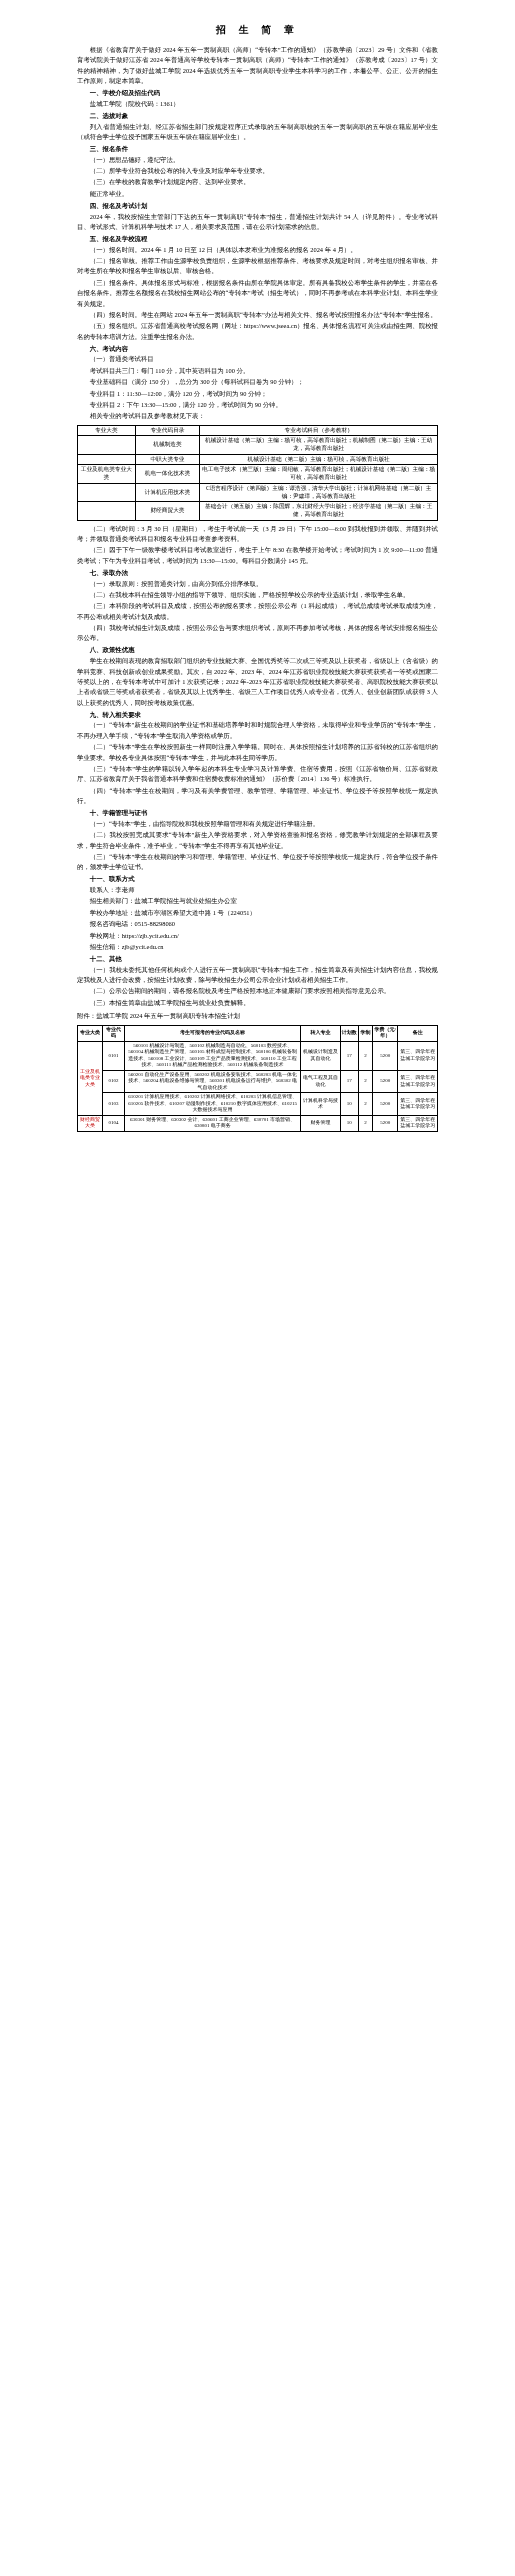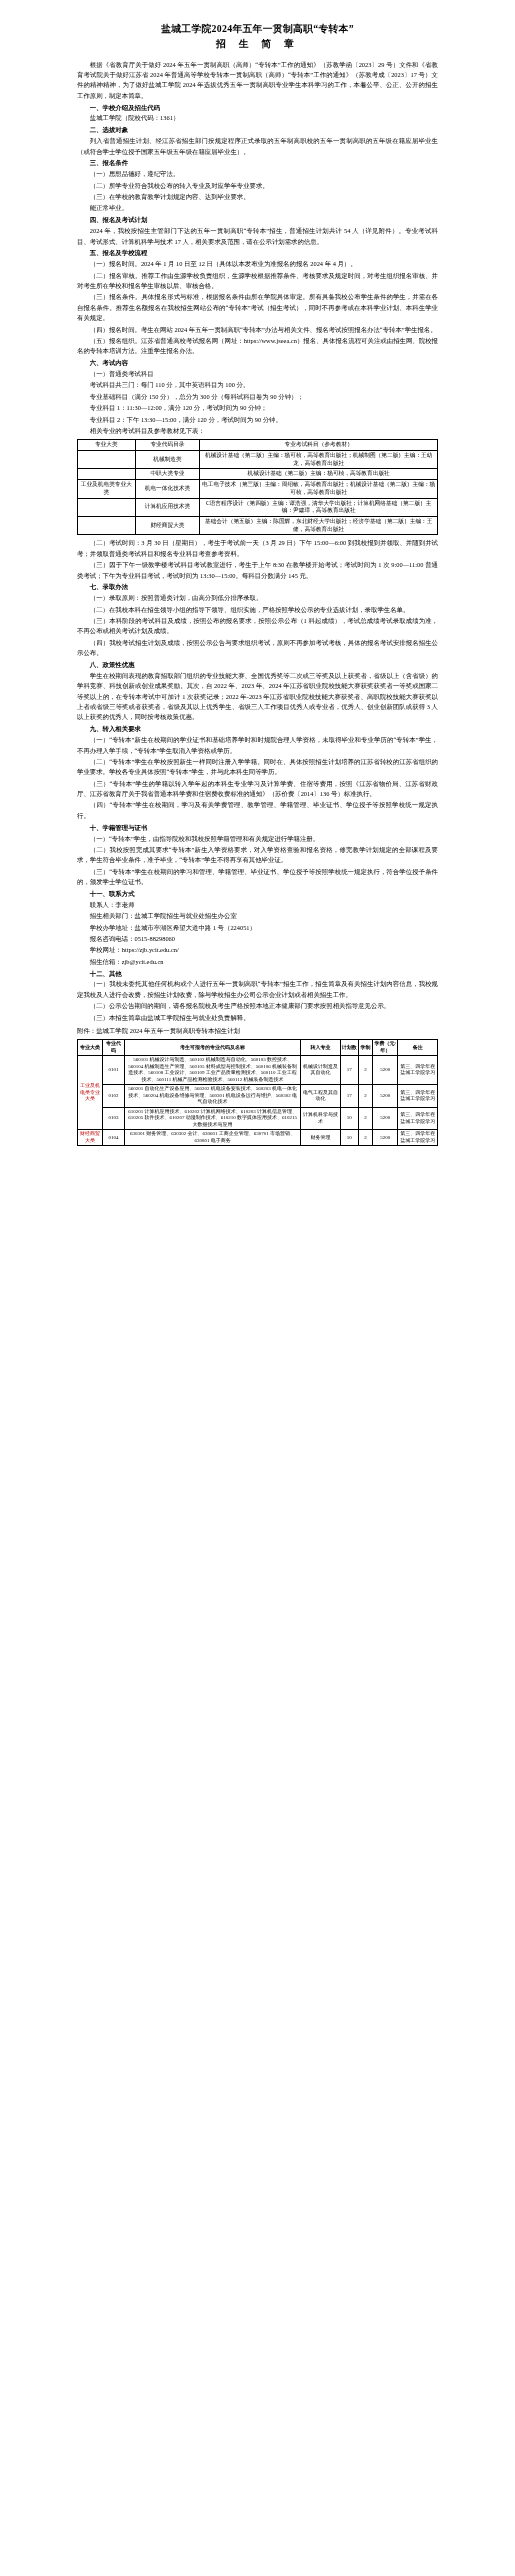--- a/index.html
+++ b/index.html
@@ -70,21 +70,20 @@
     vertical-align:middle;
   }
   .plan-table { border-collapse:collapse; width:100%; }
   .vleft { text-align:left; }
 </style>
 </head>
 <body>
 
 <div class="page">
 
-  <div class="doc-title">盐城工学院2024年五年一贯制高职“专转本”</div>
   <div class="doc-subtitle">招 生 简 章</div>
 
   <p class="ind">根据《省教育厅关于做好 2024 年五年一贯制高职（高师）“专转本”工作的通知》（苏教学函〔2023〕29 号）文件和《省教育考试院关于做好江苏省 2024 年普通高等学校专转本一贯制高职（高师）“专转本”工作的通知》（苏教考成〔2023〕17 号）文件的精神精神，为了做好盐城工学院 2024 年选拔优秀五年一贯制高职专业学生本科学习的工作，本着公平、公正、公开的招生工作原则，制定本简章。</p>
 
   <div class="h2">一、学校介绍及招生代码</div>
   <p class="ind">盐城工学院（院校代码：1361）</p>
 
   <div class="h2">二、选拔对象</div>
   <p class="ind">列入省普通招生计划、经江苏省招生部门按规定程序正式录取的五年制高职校的五年一贯制高职的五年级在籍应届毕业生（或符合学士学位授予国家五年级五年级在籍应届毕业生）。</p>
 

